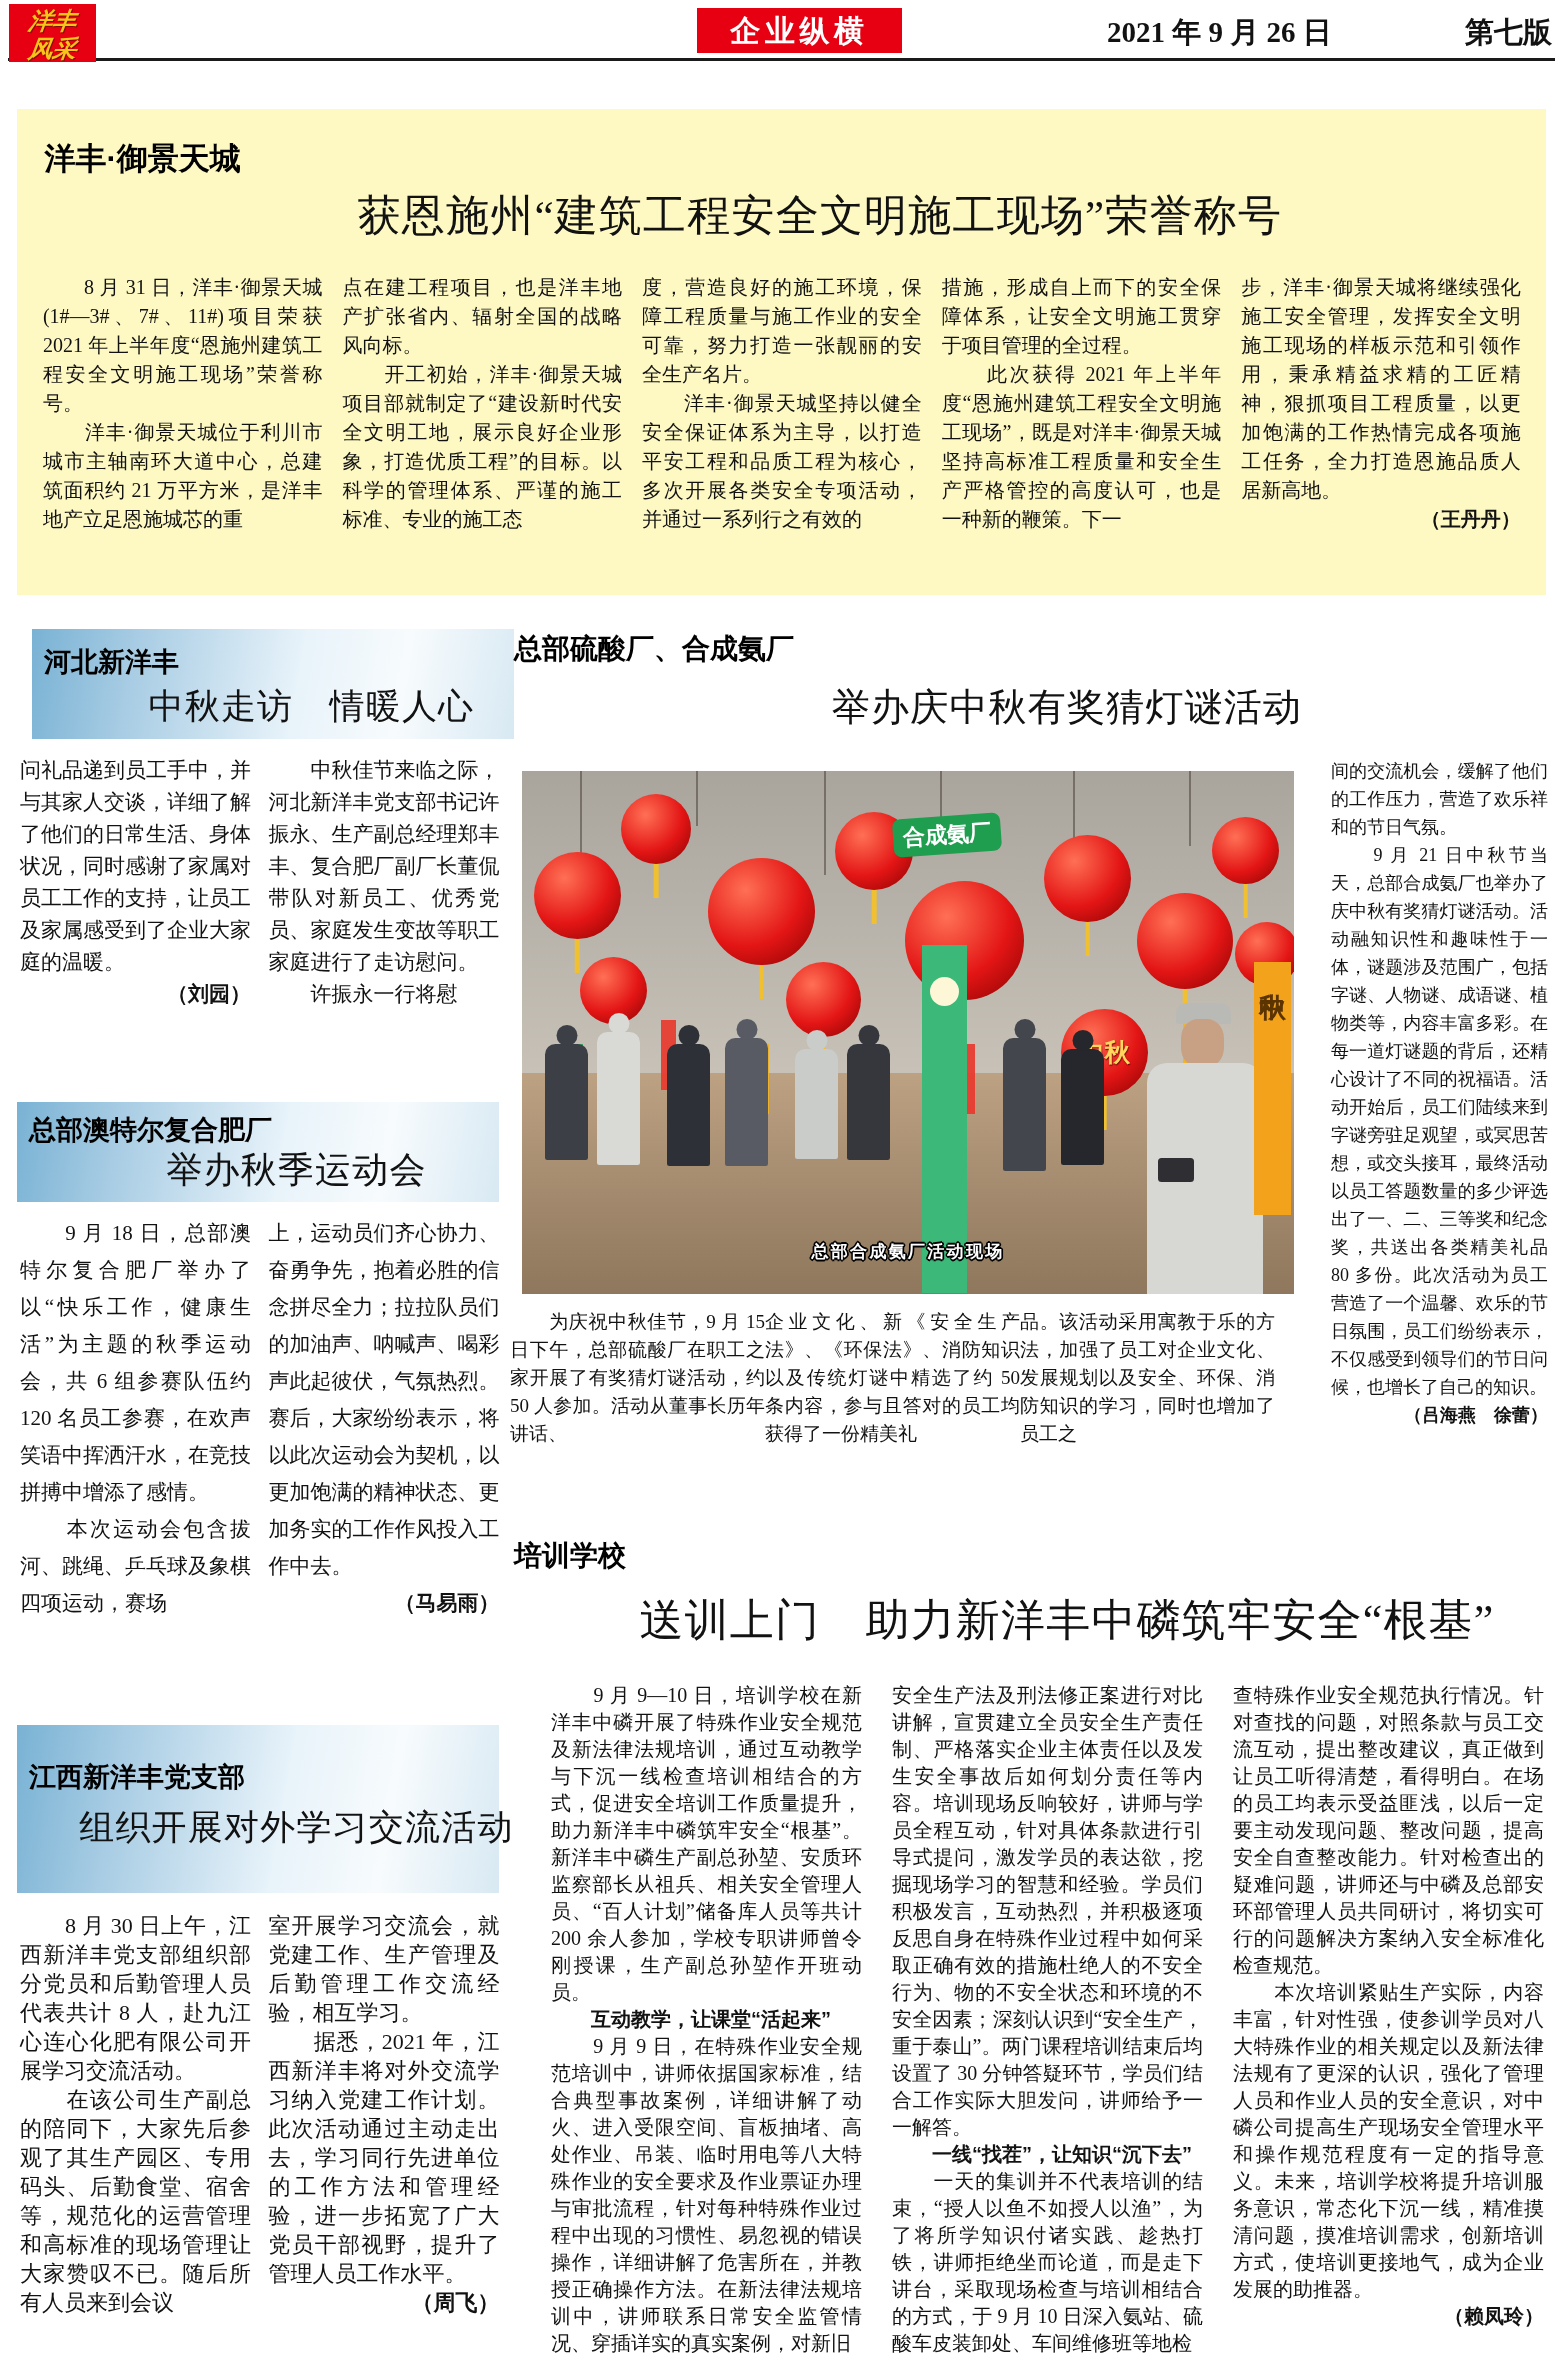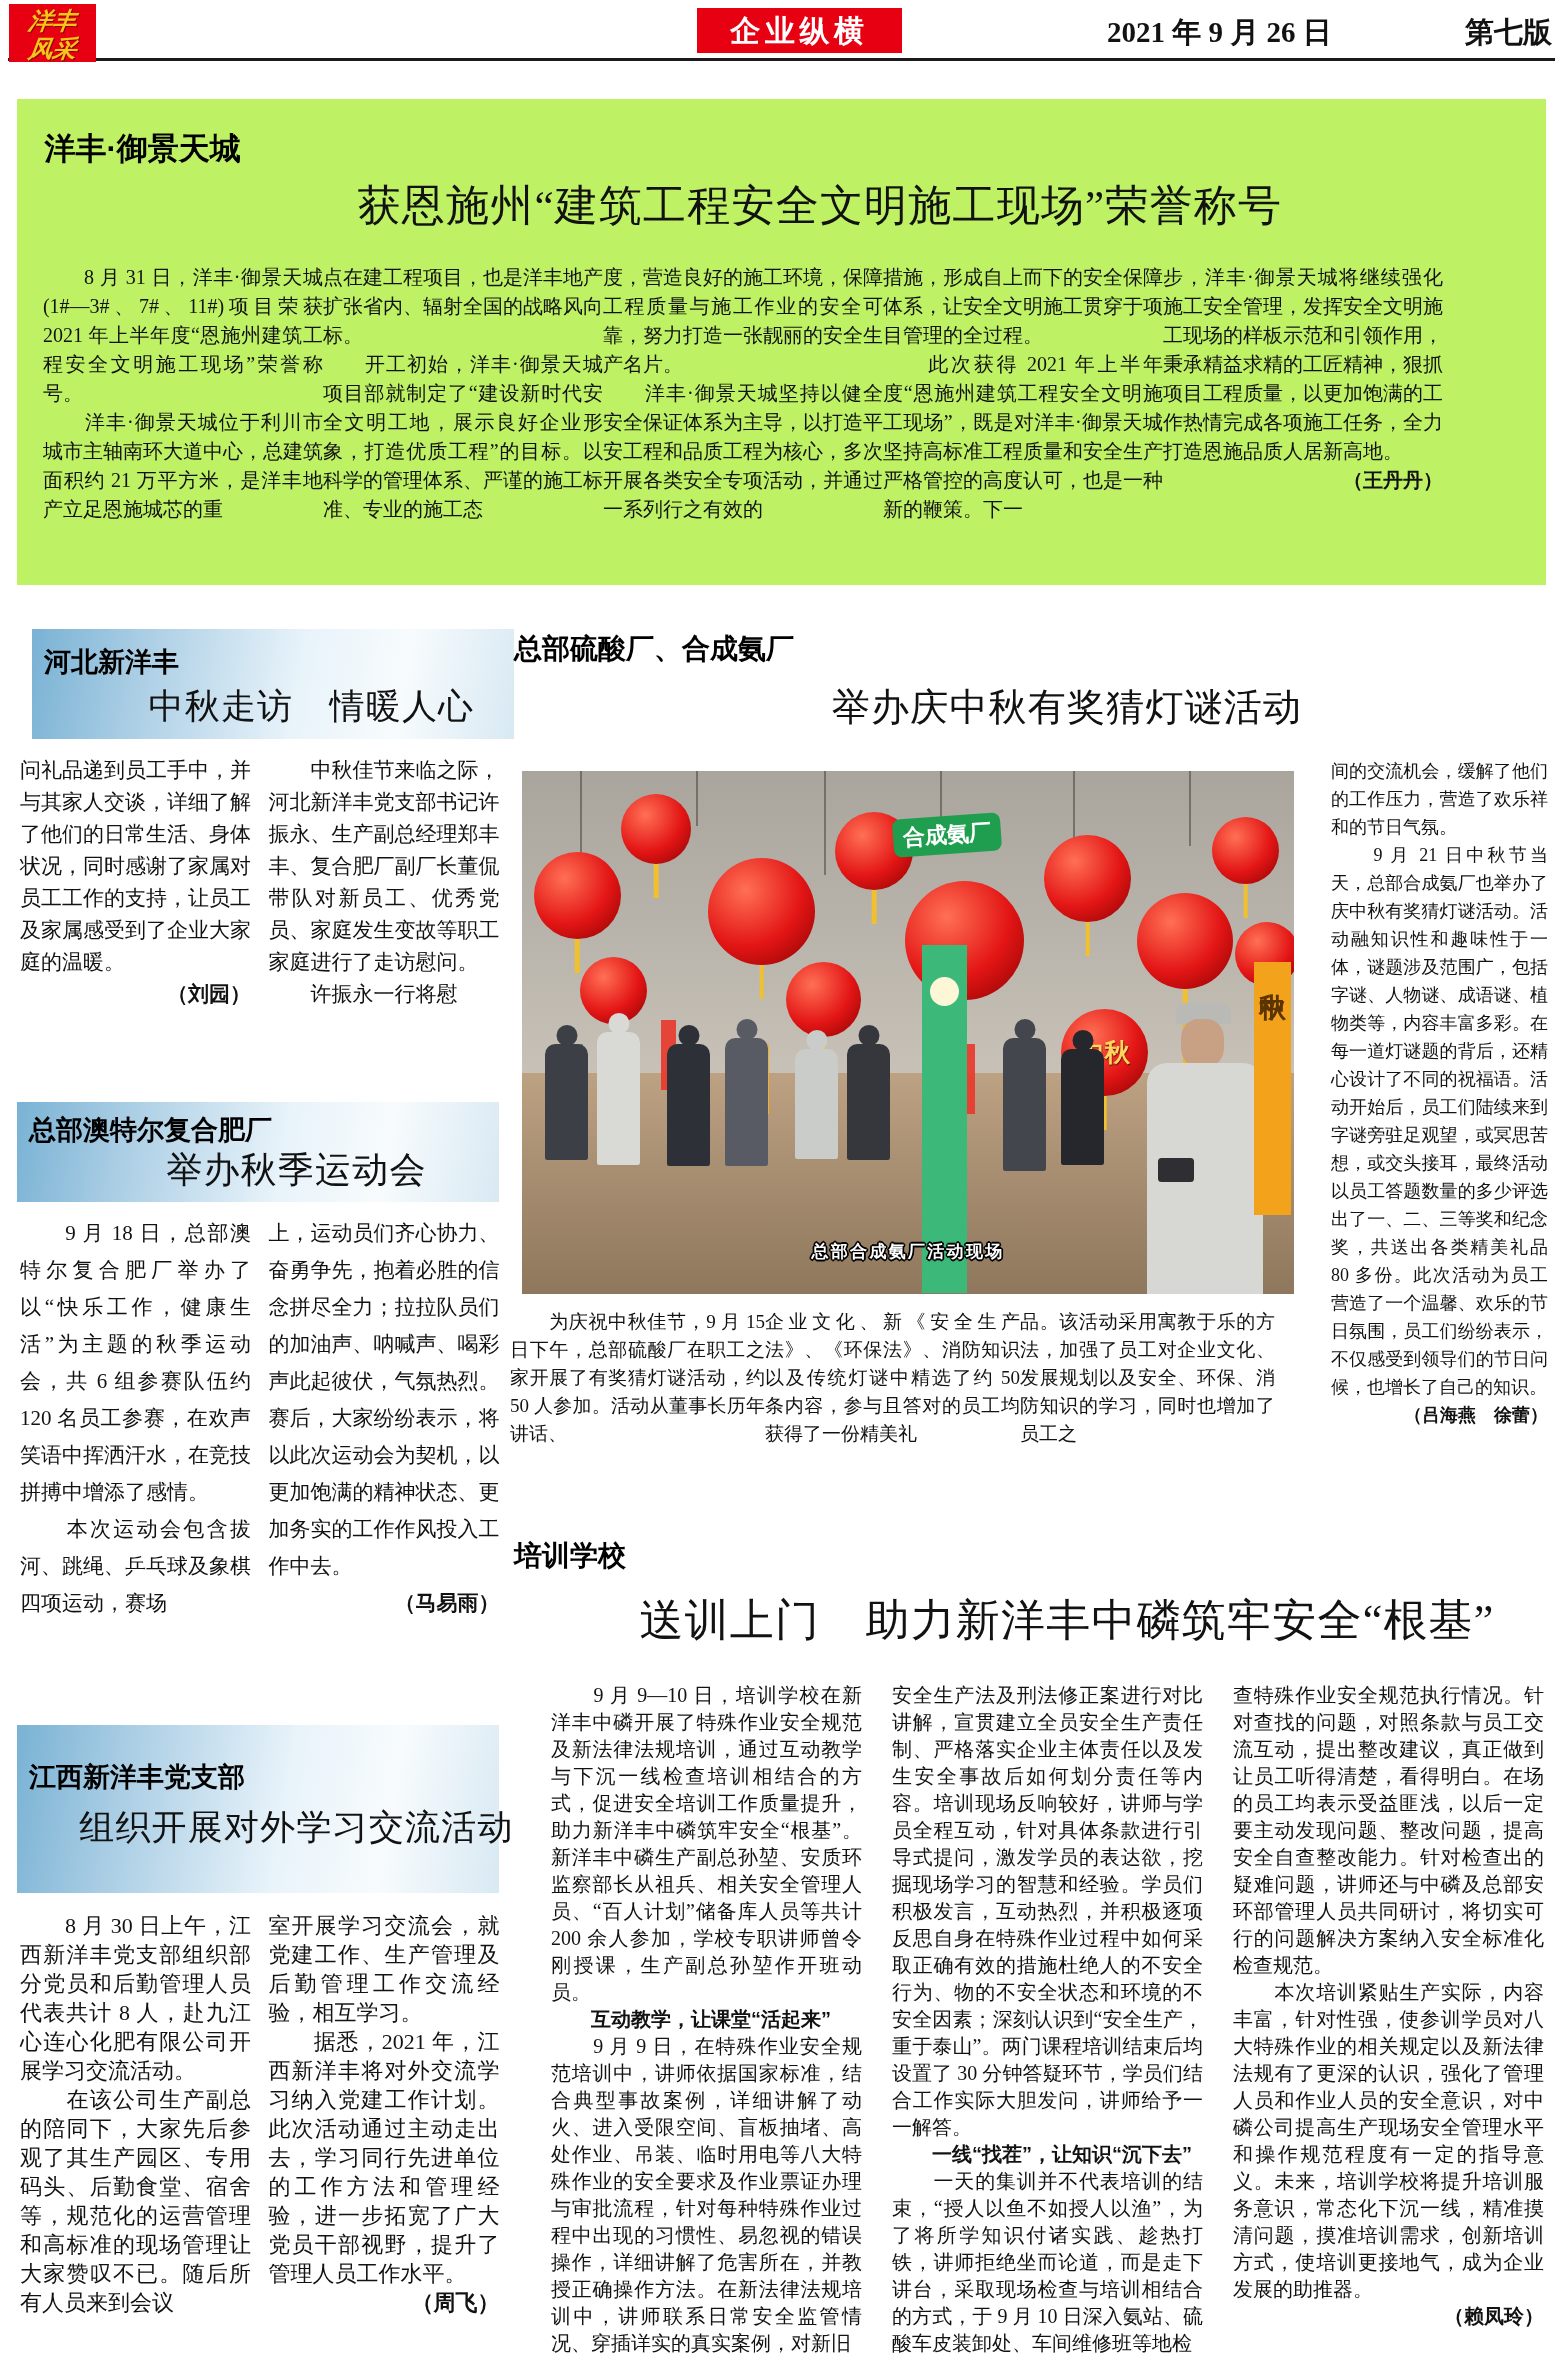--- a/index.html
+++ b/index.html
@@ -20,24 +20,24 @@
   #edition{position:absolute;left:1457px;top:12.8px;font-weight:bold;font-size:29px;}
 
   
   .kicker{font-family:"Liberation Sans","DejaVu Sans",sans-serif;font-weight:bold;color:#000;}
   .headline{font-weight:400;letter-spacing:1.2px;white-space:nowrap;padding-left:38px;}
   .coltext{text-align:justify;white-space:pre-line;}
   .byline{text-align:right;font-weight:bold;}
   .cols{display:flex;}
 
   
-  #top-article{position:absolute;left:17.4px;top:99px;width:1529px;height:486px;background:#bef264;}
+  #top-article{position:absolute;left:17.4px;top:109px;width:1529px;height:486px;background:#fef9c3;}
   #top-kicker{position:absolute;left:27px;top:29px;font-size:31px;}
   #top-headline{position:absolute;left:0;top:78px;width:100%;text-align:center;font-size:43px;}
-  #top-cols{position:absolute;left:25.5px;top:164px;width:1478px;}
+  #top-cols{position:absolute;left:25.5px;top:164px;width:1478px;gap:20px;}
   .tcol{width:280px;font-size:20px;line-height:29px;}
 
   
   .lhead{position:absolute;left:17.4px;width:482px;
          background:linear-gradient(100deg,#79b2d4 0%,#a9cde4 22%,#e8f3fa 55%,#f7fbfd 76%,#d8e9f3 100%);}
   .lhead .kicker{position:absolute;left:11.6px;font-size:27px;}
   .lhead .headline{position:absolute;left:0;width:100%;text-align:center;}
 
   #hebei-head{top:629px;height:110px;margin-left:15px;}
   #hebei-head .kicker{top:15px;}

